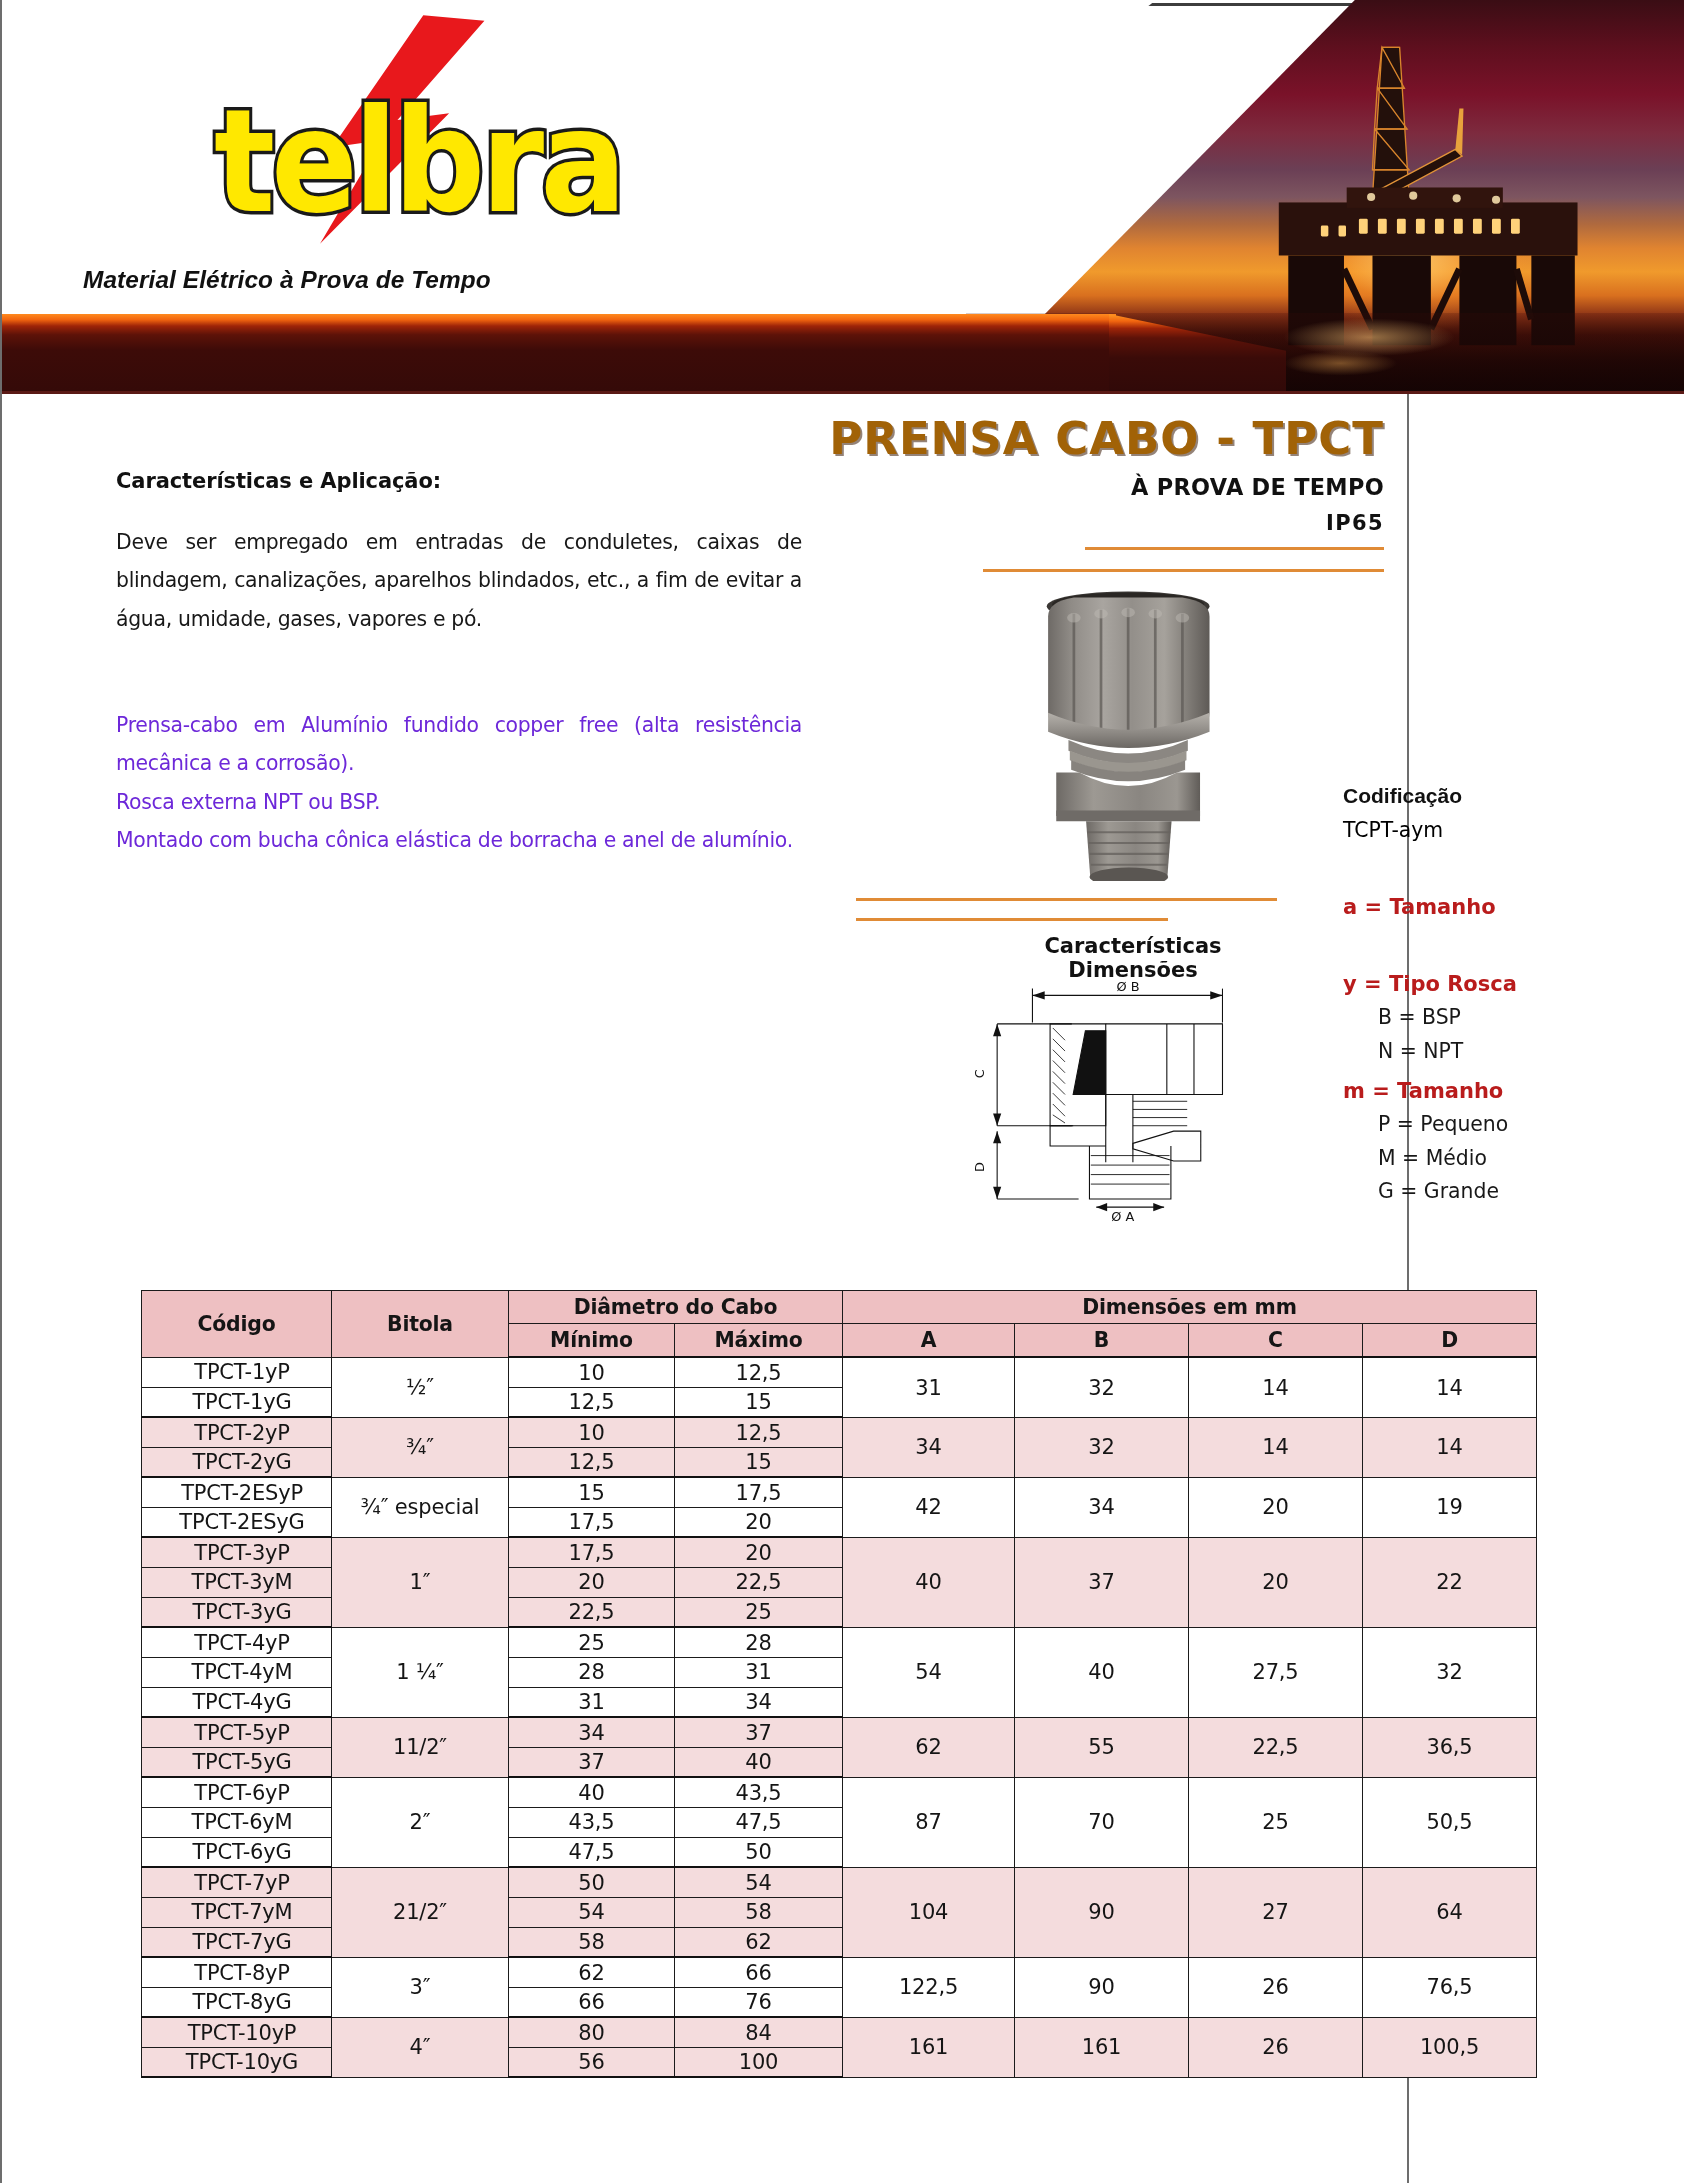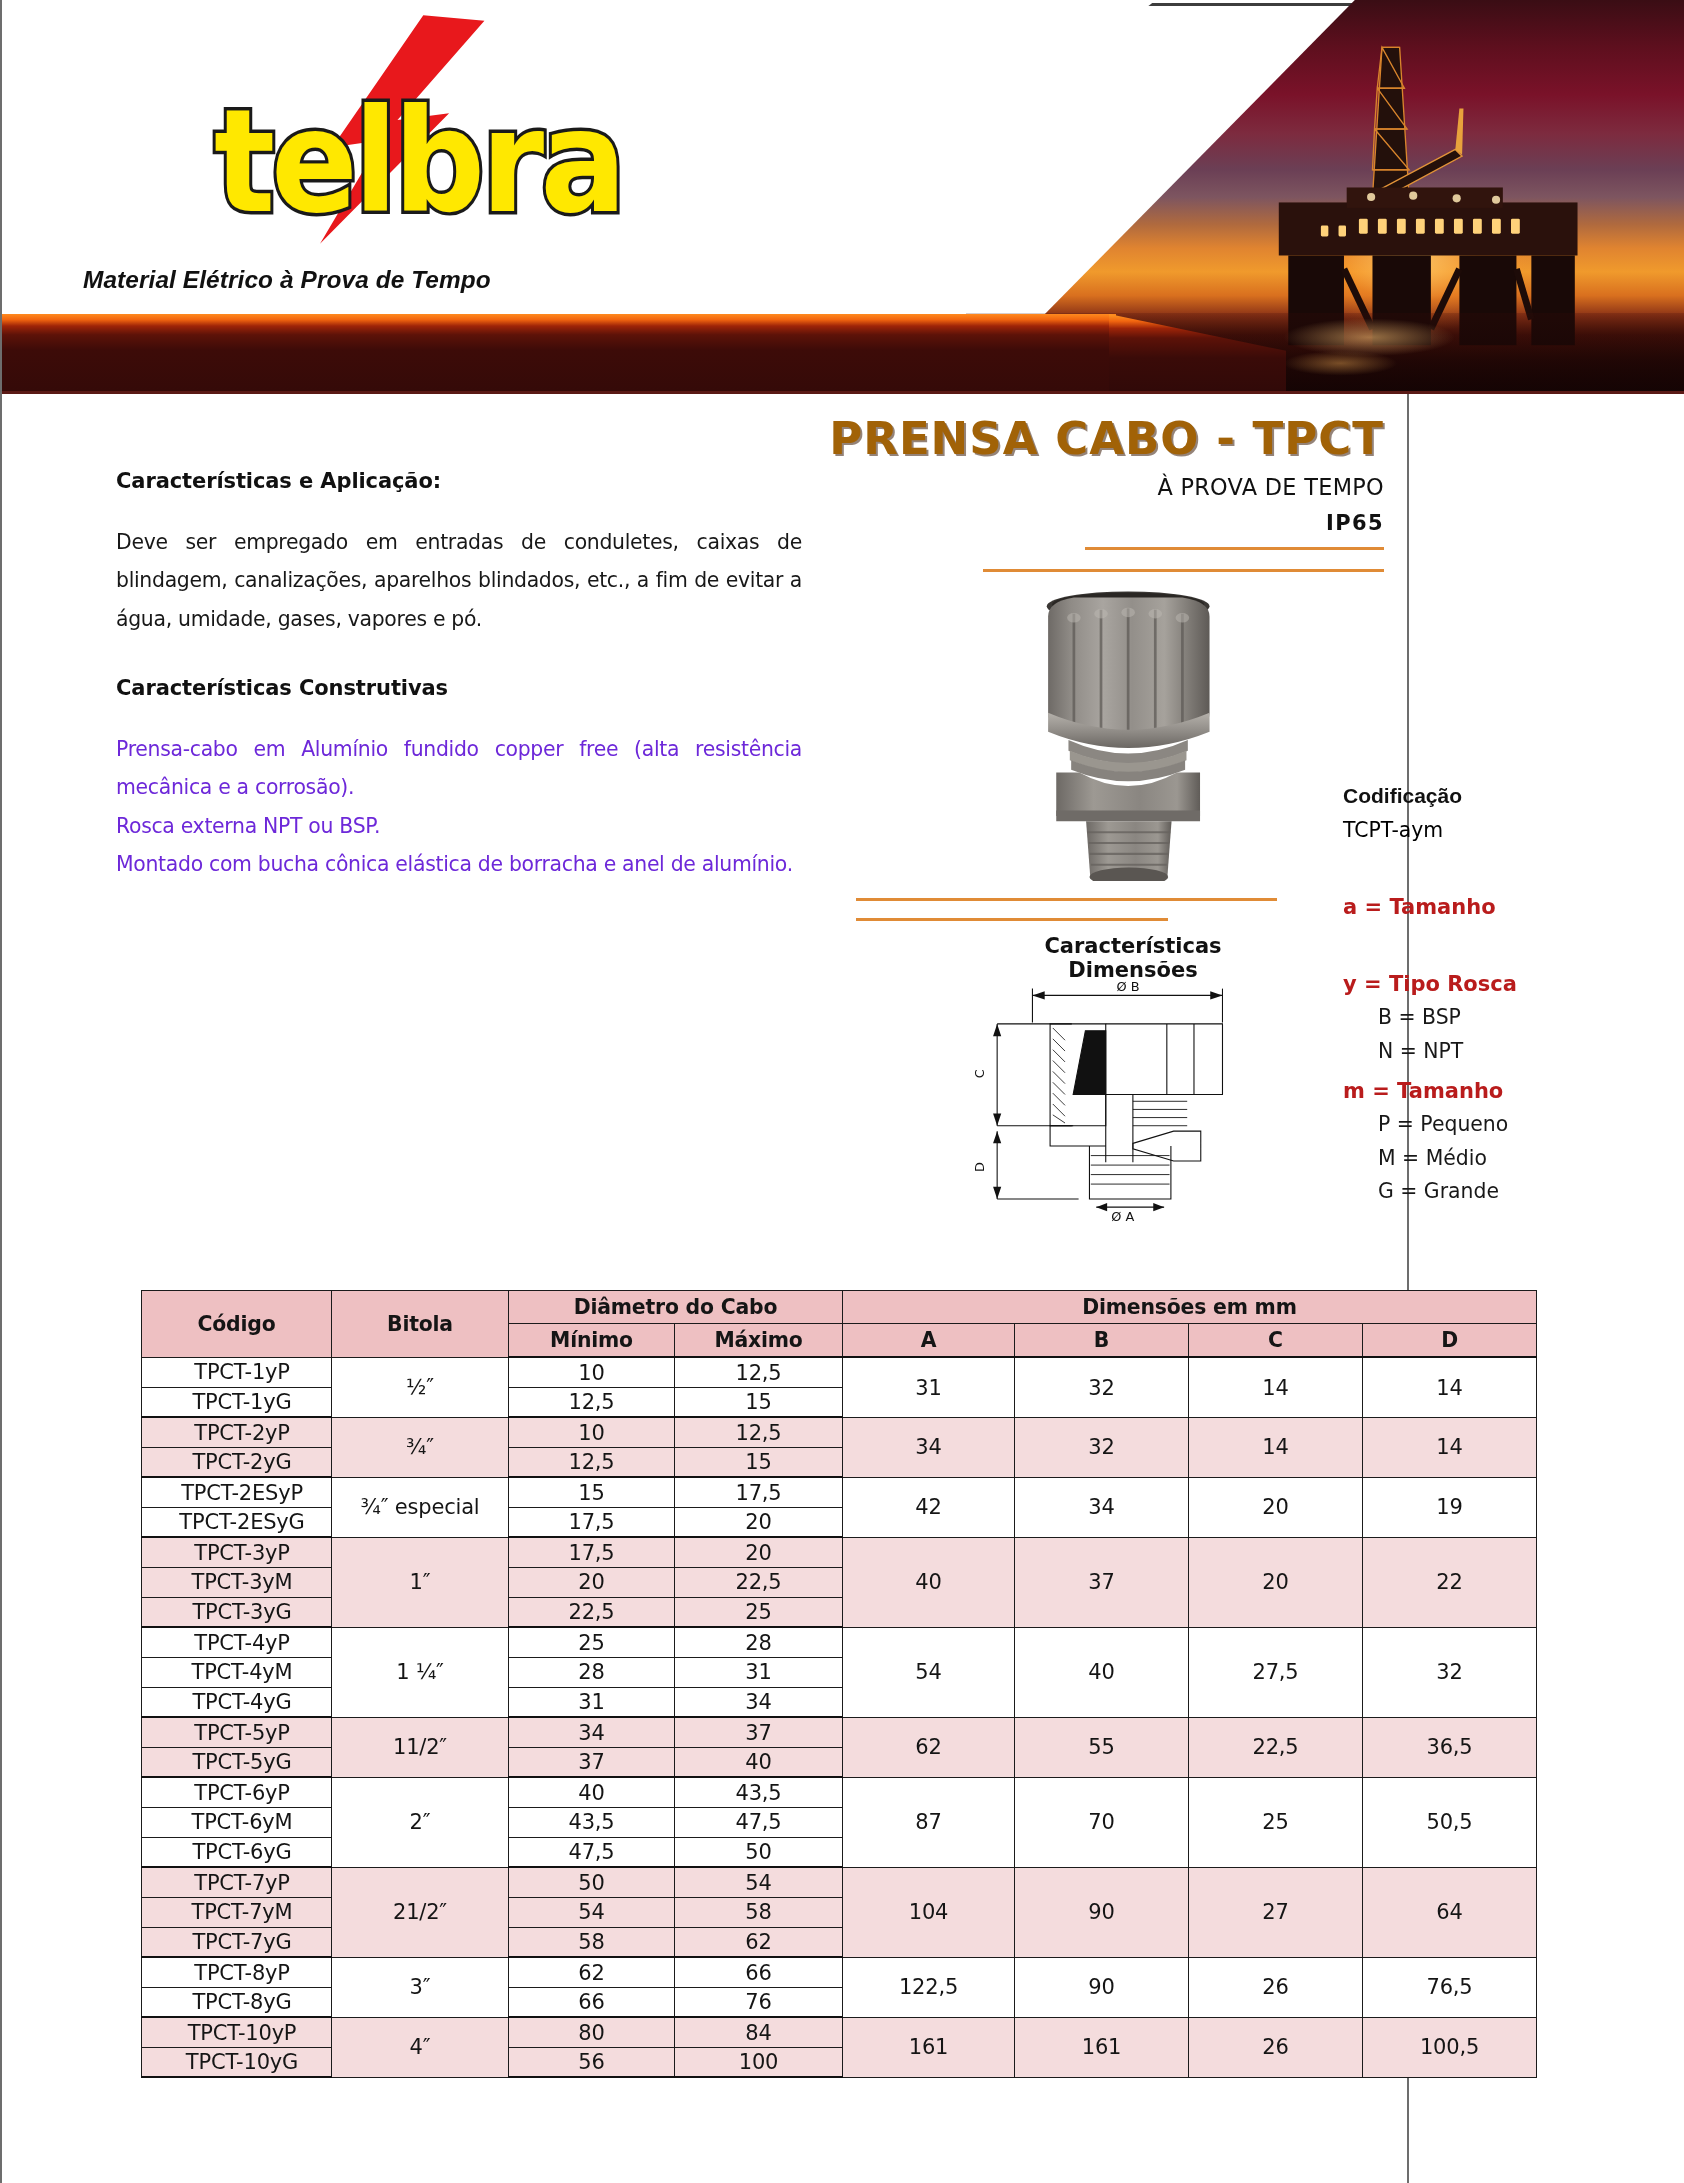--- a/index.html
+++ b/index.html
@@ -128,21 +128,21 @@
     font-family: "DejaVu Sans", sans-serif;
     font-weight: bold; font-size: 45px;
     color: #a16207;
     letter-spacing: 1px;
     text-shadow: 2px 2px 0 rgba(60,30,10,.55);
     line-height: 1.02;
   }
   #title-sub1 {
     margin-top: 12.2px;
     font-family: "DejaVu Sans", sans-serif;
-    font-weight: normal; font-size: 22.4px; color: #111111;
+    font-weight: bold; font-size: 22.4px; color: #111111;
     letter-spacing: 0.3px;
   }
   #title-sub2 {
     margin-top: 11px;
     font-family: "DejaVu Sans", sans-serif;
     font-weight: bold; font-size: 21px; color: #111111;
     letter-spacing: 1.4px;
   }
 
   
@@ -333,21 +333,20 @@
   <div class="orule" id="orule-r1"></div>
   <div class="orule" id="orule-r2"></div>
   <div class="orule" id="orule-l1"></div>
   <div class="orule" id="orule-l2"></div>
 
   <div id="left-col">
     <div class="h-bold">Características e Aplicação:</div>
     <div id="gap-a"></div>
     <div class="body-p">Deve ser empregado em entradas de conduletes, caixas de blindagem, canalizações, aparelhos blindados, etc., a fim de evitar a água, umidade, gases, vapores e pó.</div>
     <div id="gap-b"></div>
-    <div class="h-bold">Características Construtivas</div>
     <div id="gap-c"></div>
     <div class="body-line">Prensa-cabo em Alumínio fundido copper free (alta resistência mecânica e a corrosão).</div>
     <div class="body-line">Rosca externa NPT ou BSP.</div>
     <div class="body-line">Montado com bucha cônica elástica de borracha e anel de alumínio.</div>
   </div>
 
   <div id="photo-wrap">
     <svg id="photo-svg" viewBox="0 0 520 460">
       <defs>
         <linearGradient id="metalBody" x1="0" y1="0" x2="1" y2="0">

